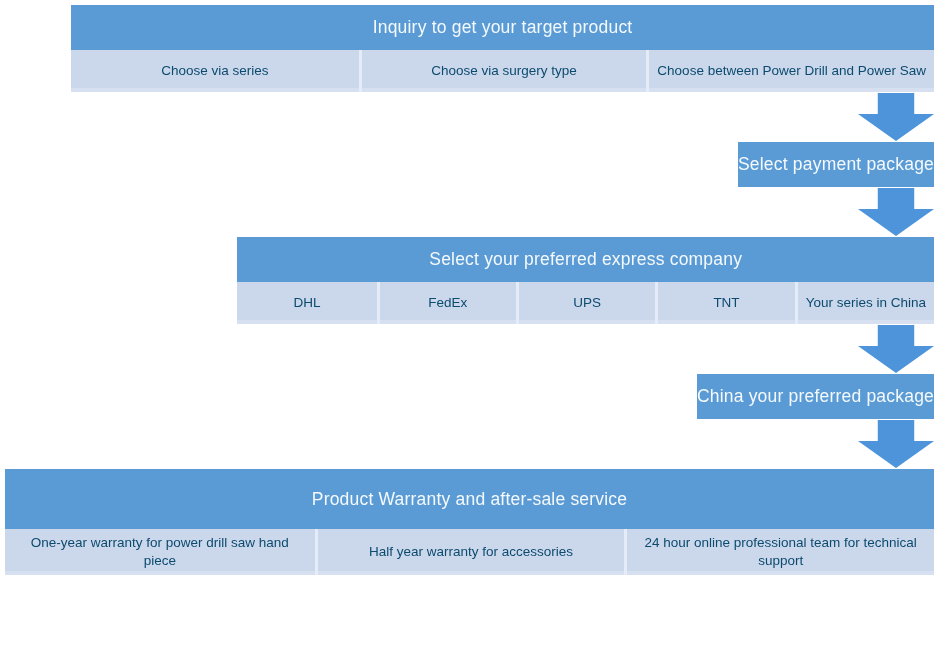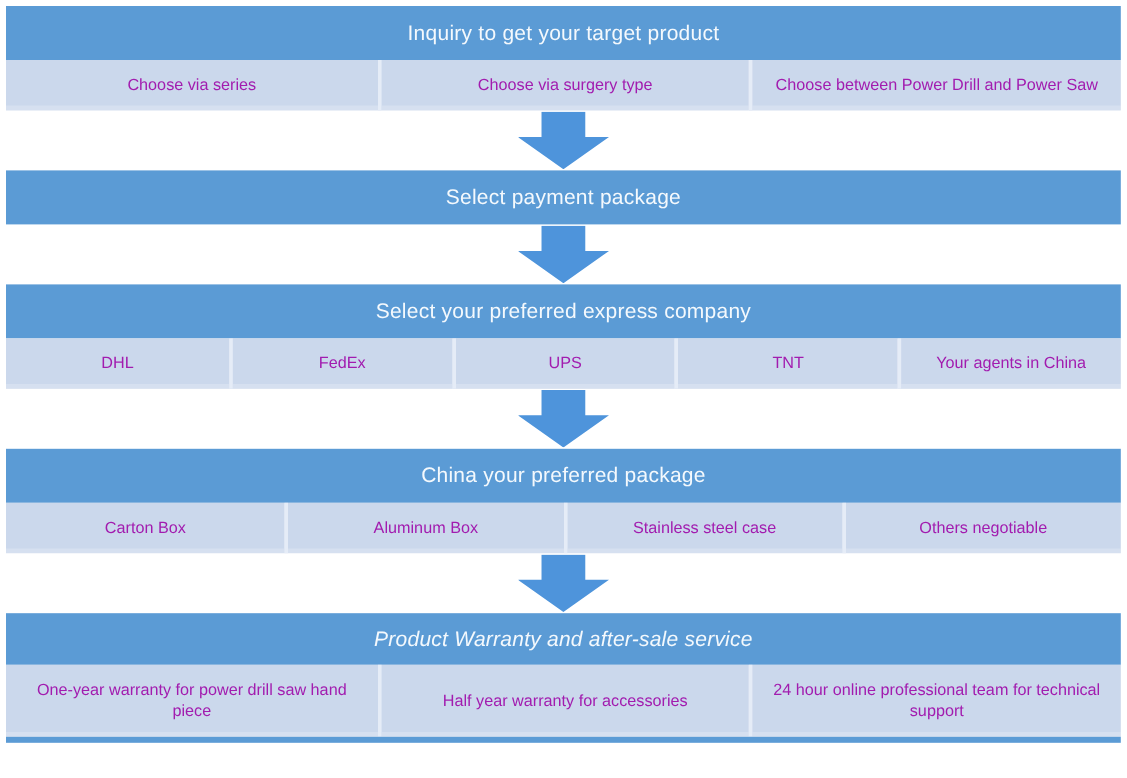--- a/index.html
+++ b/index.html
@@ -14,41 +14,42 @@
     height: 648px;
     background: #ffffff;
     overflow: hidden;
     box-sizing: border-box;
   }
   .flowchart {
     box-sizing: border-box;
     padding: 5px 5px 0 5px;
     display: flex;
     flex-direction: column;
+    align-items: flex-end;
   }
   .stage-header {
     height: 45px;
     background: var(--header-blue, #5b9bd5);
     color: #f4f9fd;
     display: flex;
     align-items: center;
     justify-content: center;
     font-size: 17.5px;
     letter-spacing: 0.2px;
   }
   .stage-row {
     display: grid;
     height: 42px;
   }
   .stage-row.cols-3 { grid-template-columns: repeat(3, 1fr); }
   .stage-row.cols-4 { grid-template-columns: repeat(4, 1fr); }
   .stage-row.cols-5 { grid-template-columns: repeat(5, 1fr); }
   .cell {
     background: var(--row-light, #cbd8ec);
-    color: #a21caf;
+    color: #0c4a6e;
     font-size: 13.5px;
     display: flex;
     align-items: center;
     justify-content: center;
     text-align: center;
     padding: 0 8px;
     line-height: 1.35;
     box-shadow: inset 0 -4px 0 rgba(255,255,255,0.22);
   }
   .cell:not(:first-child) {
@@ -59,22 +60,22 @@
     display: flex;
     align-items: center;
     justify-content: center;
   }
   .down-arrow {
     width: 76px;
     height: 48px;
     background: var(--arrow-blue, #4e94db);
     clip-path: polygon(26% 0, 74% 0, 74% 44%, 100% 44%, 50% 100%, 0 44%, 26% 44%);
   }
-  .stage-warranty .stage-header { height: 43px; font-style: italic; }
-  .stage-warranty .stage-row { height: 60px; }
+  .stage-warranty .stage-header { height: 60px; }
+  .stage-warranty .stage-row { height: 46px; }
   .bottom-strip {
     height: 5px;
     background: var(--header-blue, #5b9bd5);
   }
 </style>
 </head>
 <body>
 
 <div class="canvas">
   <div class="flowchart">
@@ -100,36 +101,30 @@
       <div class="down-arrow"></div>
     </div>
 
     <section class="stage">
       <div class="stage-header">Select your preferred express company</div>
       <div class="stage-row cols-5">
         <div class="cell">DHL</div>
         <div class="cell">FedEx</div>
         <div class="cell">UPS</div>
         <div class="cell">TNT</div>
-        <div class="cell">Your agents in China</div>
+        <div class="cell">Your series in China</div>
       </div>
     </section>
 
     <div class="arrow-zone">
       <div class="down-arrow"></div>
     </div>
 
     <section class="stage">
       <div class="stage-header">China your preferred package</div>
-      <div class="stage-row cols-4">
-        <div class="cell">Carton Box</div>
-        <div class="cell">Aluminum Box</div>
-        <div class="cell">Stainless steel case</div>
-        <div class="cell">Others negotiable</div>
-      </div>
     </section>
 
     <div class="arrow-zone">
       <div class="down-arrow"></div>
     </div>
 
     <section class="stage stage-warranty">
       <div class="stage-header">Product Warranty and after-sale service</div>
       <div class="stage-row cols-3">
         <div class="cell">One-year warranty for power drill saw hand piece</div>

